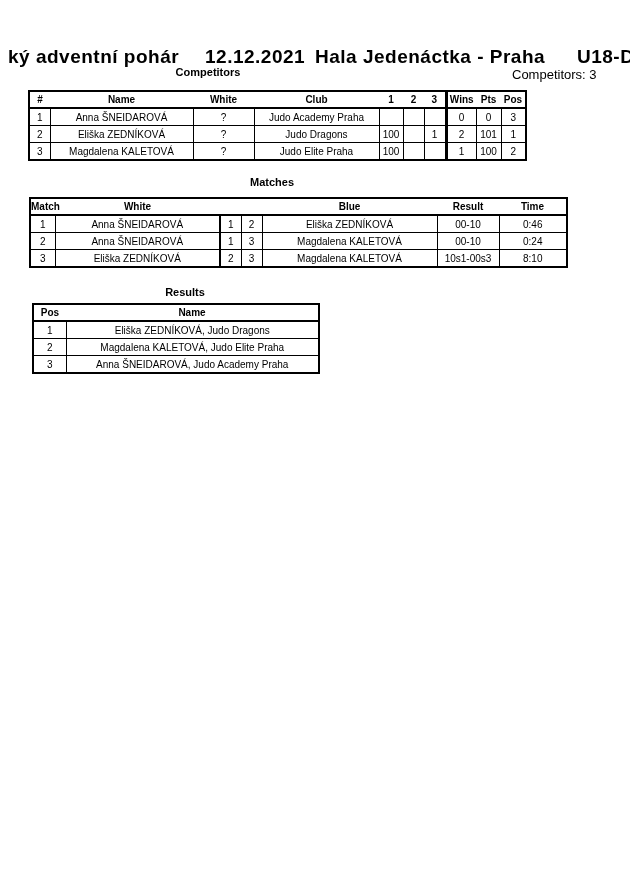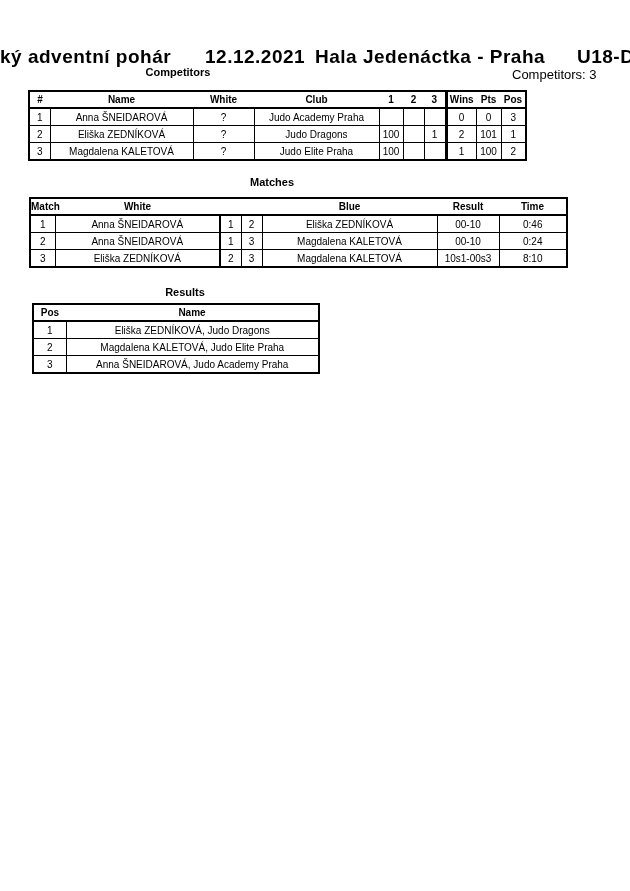--- a/index.html
+++ b/index.html
@@ -9,21 +9,21 @@
     background:#ffffff;
     overflow:hidden;
     font-family:"Liberation Sans",sans-serif;
     color:#000000;
   }
   .title-seg{
     position:absolute;top:47px;
     font-size:19px;font-weight:bold;letter-spacing:.5px;
     line-height:19px;white-space:nowrap;
   }
-  .seg1{left:0px;}
+  .seg1{left:0px;padding-left:8px;}
   .seg2{left:205px;}
   .seg3{left:315px;}
   .seg4{left:577px;}
   .section-title{
     position:absolute;transform:translateX(-50%);
     font-size:11px;font-weight:bold;line-height:12px;white-space:nowrap;
   }
   .count-label{
     position:absolute;left:512px;top:70px;
     font-size:13px;line-height:10px;white-space:nowrap;
@@ -48,21 +48,21 @@
     text-align:center;vertical-align:middle;
     border:1px solid #000;
   }
   .al{text-align:left;padding-left:6px;}
   th.match-h{text-align:left;padding-left:2px;}
   .bl3{border-left:3px solid #000 !important;}
   .bl2{border-left:2px solid #000 !important;}
   #competitors-table{left:28px;top:90px;width:497px;}
   #matches-table{left:29px;top:197px;width:537px;}
   #results-table{left:32px;top:303px;width:286px;}
-  #competitors-title{left:178px;top:66px;text-align:center;}
+  #competitors-title{left:208px;top:66px;text-align:center;}
   #matches-title{left:272px;top:176px;}
   #results-title{left:173px;top:286px;margin-left:12px;}
 </style>
 </head>
 <body>
 
 <div class="title-seg seg1">ký adventní pohár</div>
 <div class="title-seg seg2">12.12.2021</div>
 <div class="title-seg seg3">Hala Jedenáctka - Praha</div>
 <div class="title-seg seg4">U18-D</div>

